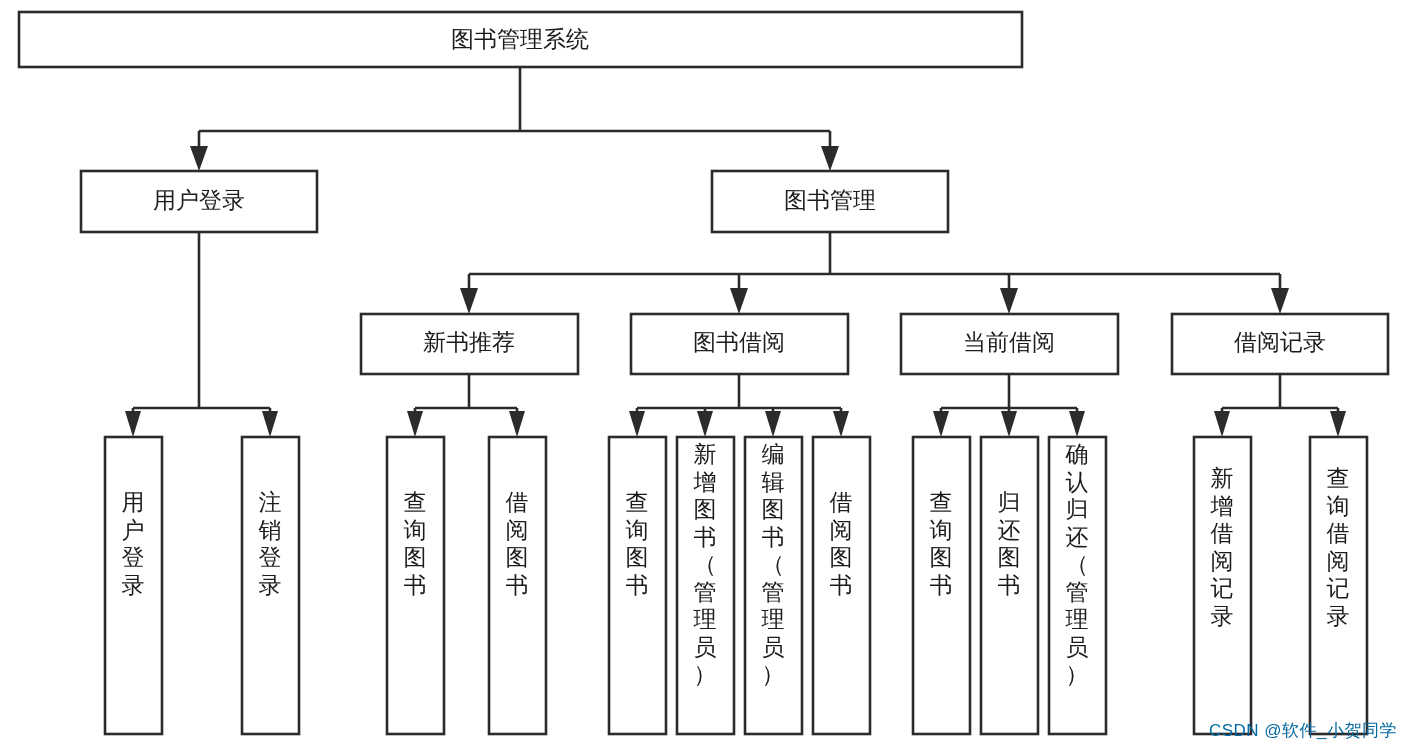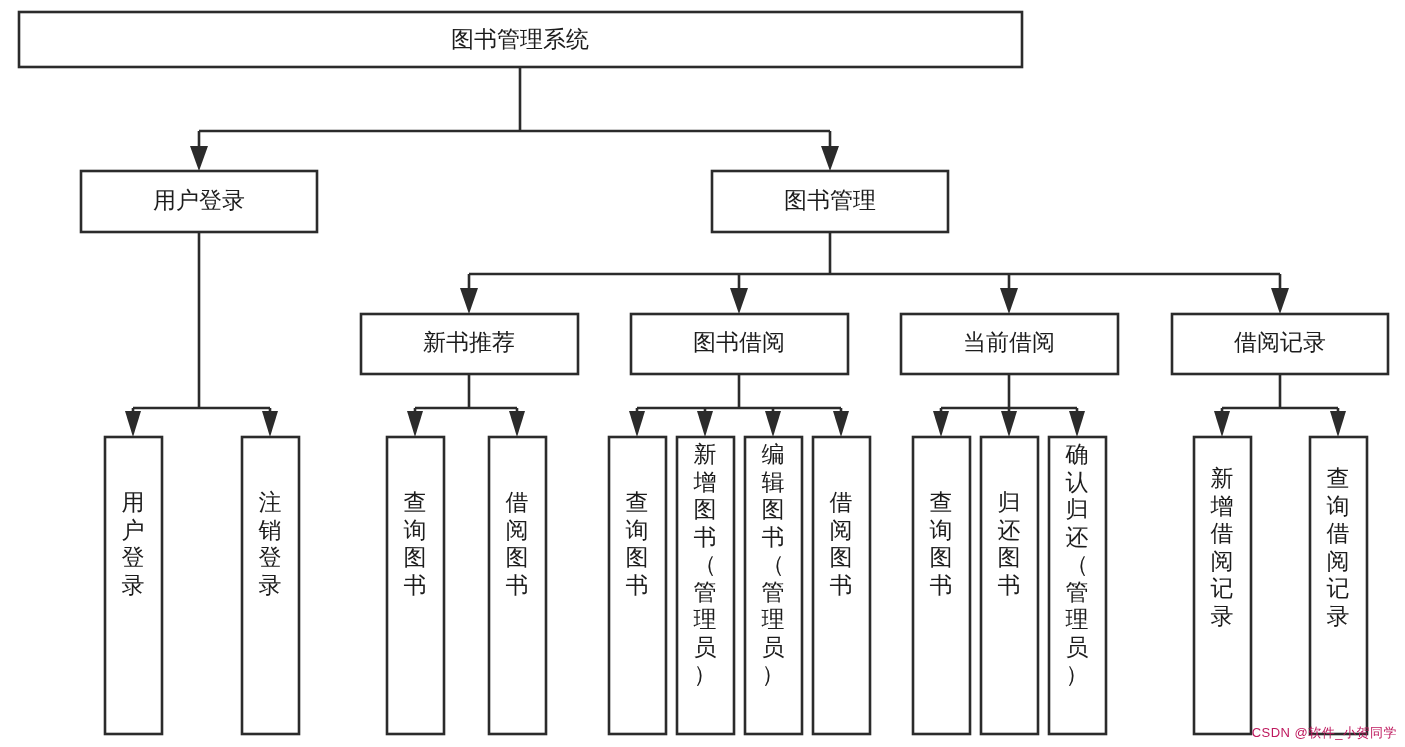--- a/index.html
+++ b/index.html
@@ -51,22 +51,22 @@
     font-family: "Liberation Sans", "DejaVu Sans", sans-serif;
     fill: #1c1c1c;
     font-size: 23px;
     text-anchor: middle;
   }
   .watermark-text {
     position: absolute;
     right: 8px;
     bottom: 5px;
     font-family: "Liberation Sans", "DejaVu Sans", sans-serif;
-    font-size: 13px;
-    color: #be185d;
+    font-size: 17px;
+    color: #0369a1;
     white-space: nowrap;
     letter-spacing: 0.5px;
   }
 </style>
 </head>
 <body>
 
 <div id="diagram-root">
 
   <svg class="diagram-canvas" viewBox="0 0 1405 747">

